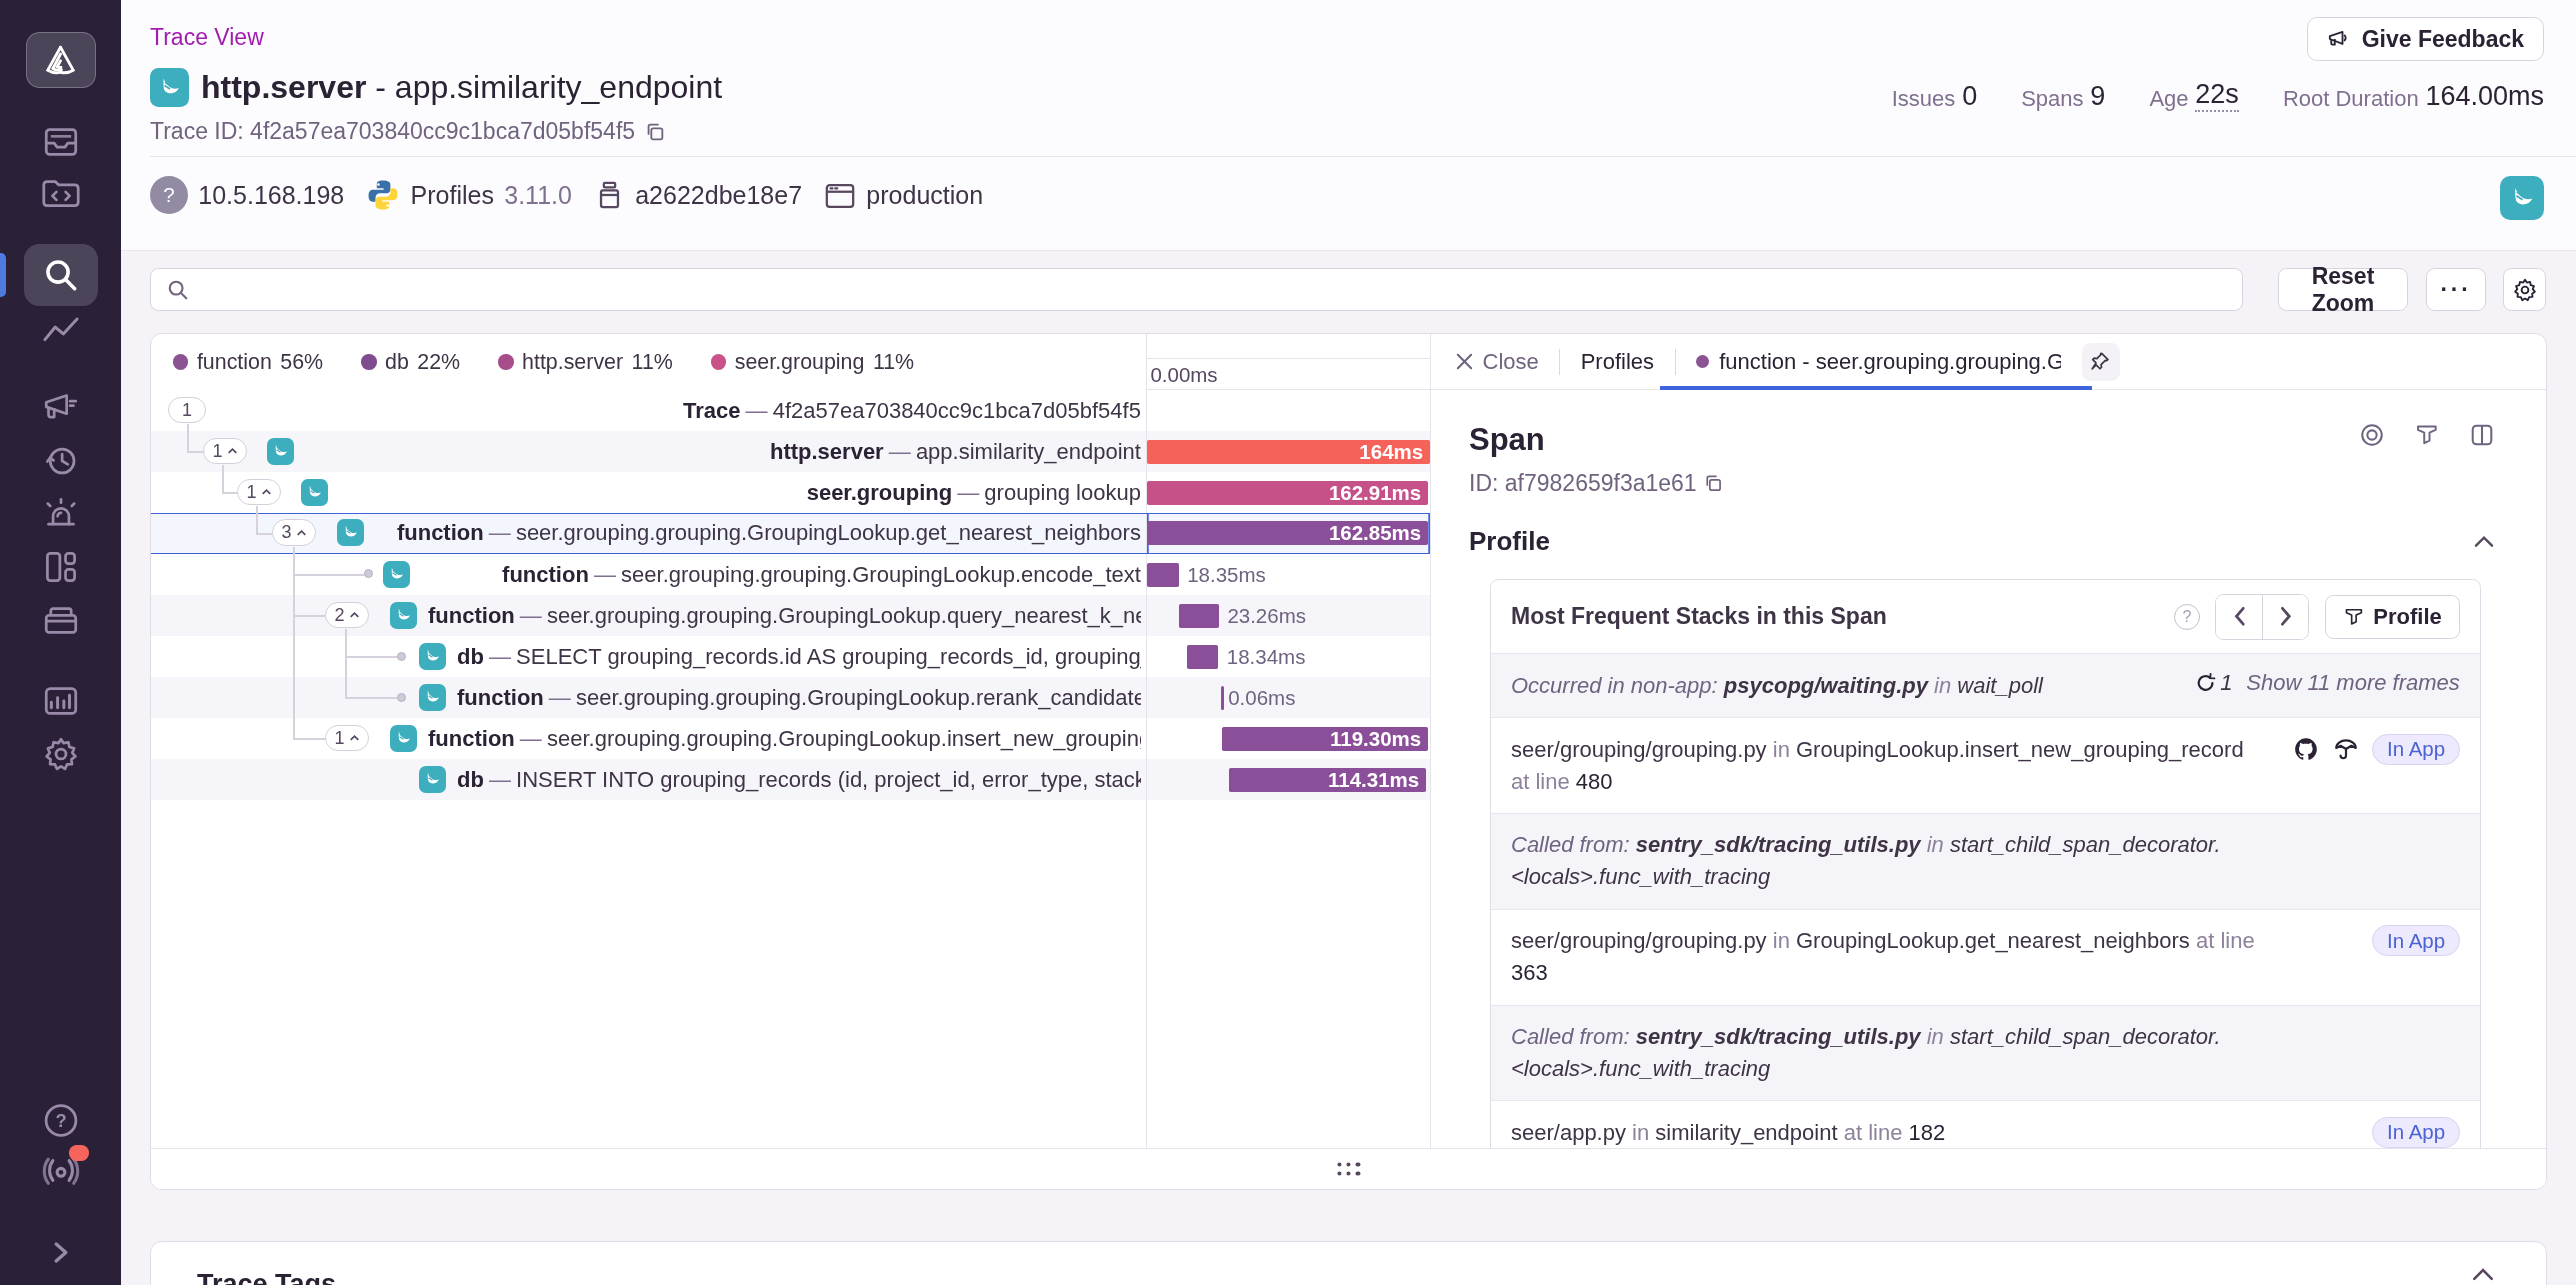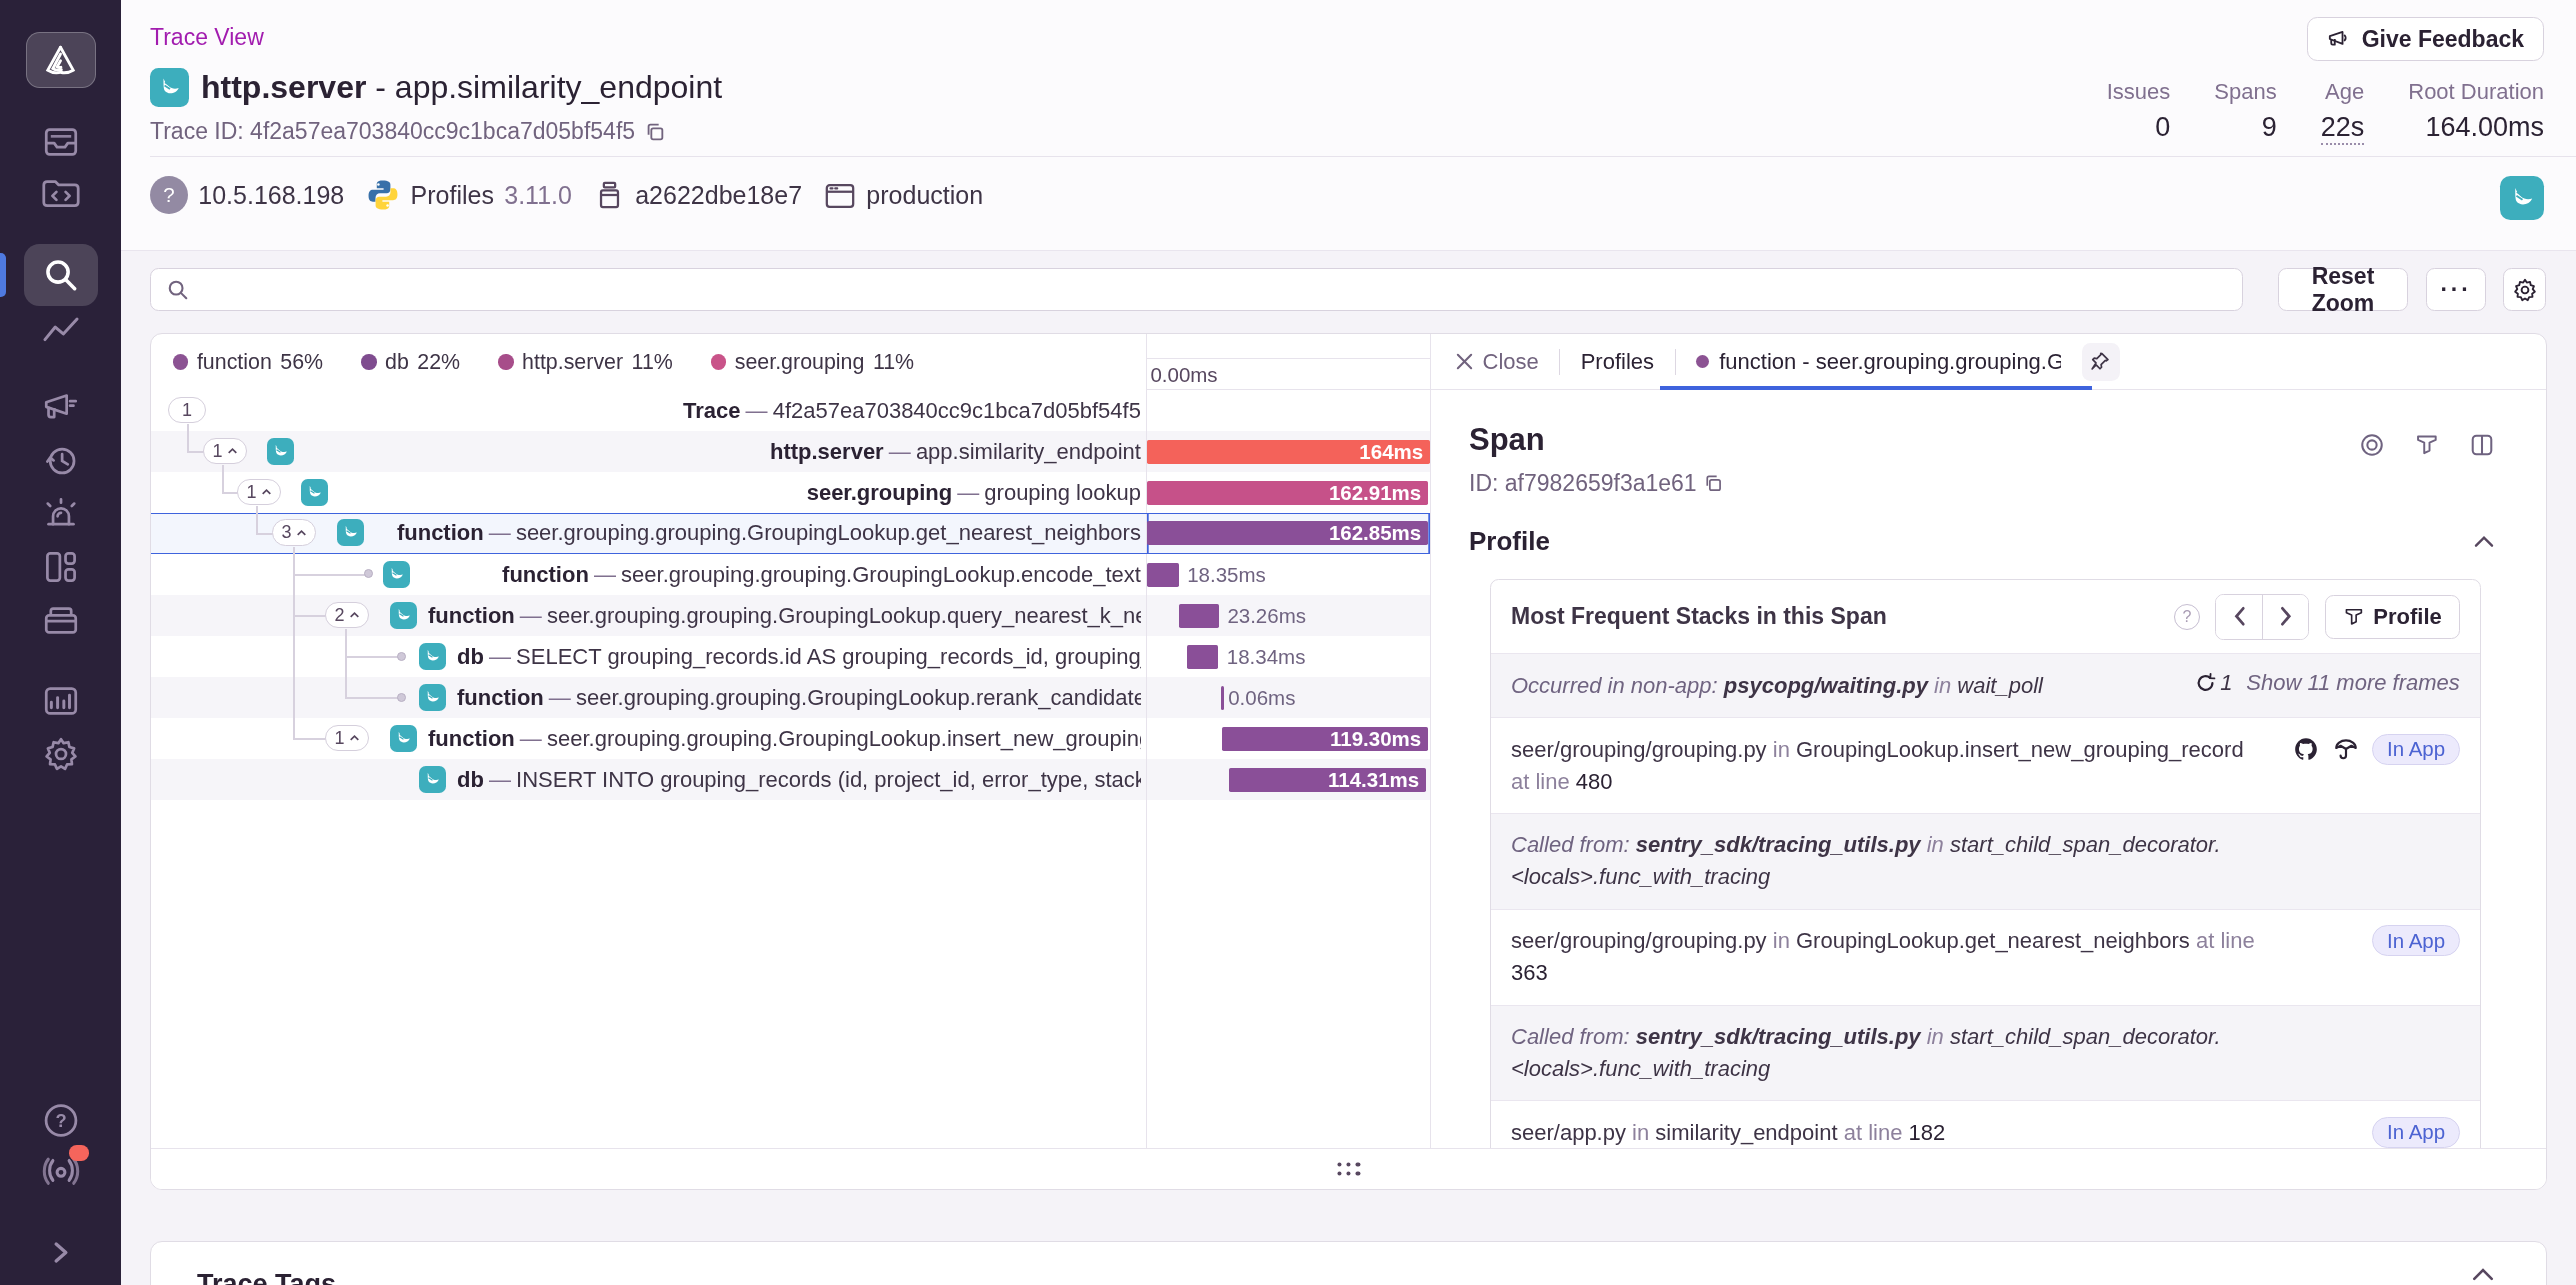--- a/index.html
+++ b/index.html
@@ -19,21 +19,21 @@
   
   .header { position:absolute; left:121px; top:0; width:2455px; height:250px; background:#fcfbfd; }
   .page-title { position:absolute; left:29px; top:24px; font-size:23px; color:#a21caf; }
   .title-row { position:absolute; left:29px; top:68px; display:flex; align-items:center; gap:12px; }
   .op-chip { width:39px; height:39px; border-radius:8.5px; background:#3daebd; display:flex; align-items:center; justify-content:center; }
   .title-main { font-size:32px; }
   .title-main b { font-weight:bold; }
   .trace-id { position:absolute; left:29px; top:118px; font-size:23px; color:#71637e; display:flex; align-items:center; gap:8.5px; }
   .feedback-btn { position:absolute; right:32px; top:17px; height:44px; padding:0 19px; display:flex; align-items:center; gap:10.3px; background:#fff; border:1.3px solid #d8d2de; border-radius:10.3px; font-size:23px; font-weight:bold; color:#2b2233; cursor:pointer; }
   .stats { position:absolute; right:32px; top:79px; display:flex; gap:44px; }
-  .stat { display:flex; flex-direction:column; align-items:flex-end; gap:6.8px; }
+  .stat { display:flex; flex-direction:row; align-items:flex-end; gap:6.8px; }
   .stat .lab { font-size:22px; color:#80708f; }
   .stat .val { font-size:27px; color:#2b2233; }
   .stat .dotted { border-bottom:2.6px dotted #9a8daa; cursor:pointer; }
   .hdr-divider { position:absolute; left:29px; top:156px; right:0; height:0.9px; background:#e7e3ec; }
 
   
   .meta-row { position:absolute; left:150px; top:176px; display:flex; align-items:center; gap:22px; font-size:25px; color:#3e3446; }
   .meta-item { display:flex; align-items:center; gap:10.3px; }
   .q-avatar { width:38px; height:38px; border-radius:50%; background:#938aa3; color:#fff; font-size:20.5px; display:flex; align-items:center; justify-content:center; }
   .ver { color:#80708f; }
@@ -86,21 +86,21 @@
   .tab-close { display:flex; align-items:center; gap:8.5px; font-size:22px; color:#71637e; cursor:pointer; }
   .tab-sep { width:0.9px; height:26px; background:#ddd7e2; }
   .tab-plain { font-size:22px; color:#2b2233; cursor:pointer; }
   .tab-active { display:flex; align-items:center; gap:10.3px; font-size:22px; color:#2b2233; max-width:402px; cursor:pointer; }
   .tab-active .ttl { white-space:nowrap; overflow:hidden; max-width:342px; }
   .tab-dot { width:13px; height:13px; border-radius:50%; background:#8c5393; flex:0 0 auto; }
   .tab-underline { position:absolute; left:229px; bottom:-0.9px; width:432px; height:4.3px; background:#3e63dd; }
   .pin-btn { width:38px; height:38px; border-radius:8.5px; background:#f4f2f7; display:flex; align-items:center; justify-content:center; cursor:pointer; flex:0 0 auto; }
 
   .drawer-content { flex:1; padding:0 51px 0 38px; position:relative; overflow:hidden; }
-  .span-h-row { margin-top:32px; display:flex; align-items:flex-end; }
+  .span-h-row { margin-top:32px; display:flex; align-items:flex-start; }
   .span-h { font-size:31px; font-weight:bold; color:#2b2233; }
   .span-icons { margin-left:auto; display:flex; gap:29px; }
   .span-icons span { cursor:pointer; display:flex; }
   .span-id { margin-top:12px; font-size:23px; color:#71637e; display:flex; align-items:center; gap:6.8px; }
   .profile-h-row { margin-top:29px; display:flex; align-items:center; }
   .profile-h { font-size:26px; font-weight:bold; color:#2b2233; }
   .chev-btn { margin-left:auto; cursor:pointer; display:flex; }
 
   .card { margin:22px 13.7px 0 20.5px; border:1.3px solid #e0dce5; border-radius:8.5px; overflow:hidden; }
   .card-head { display:flex; align-items:center; padding:13.7px 20.5px; }

